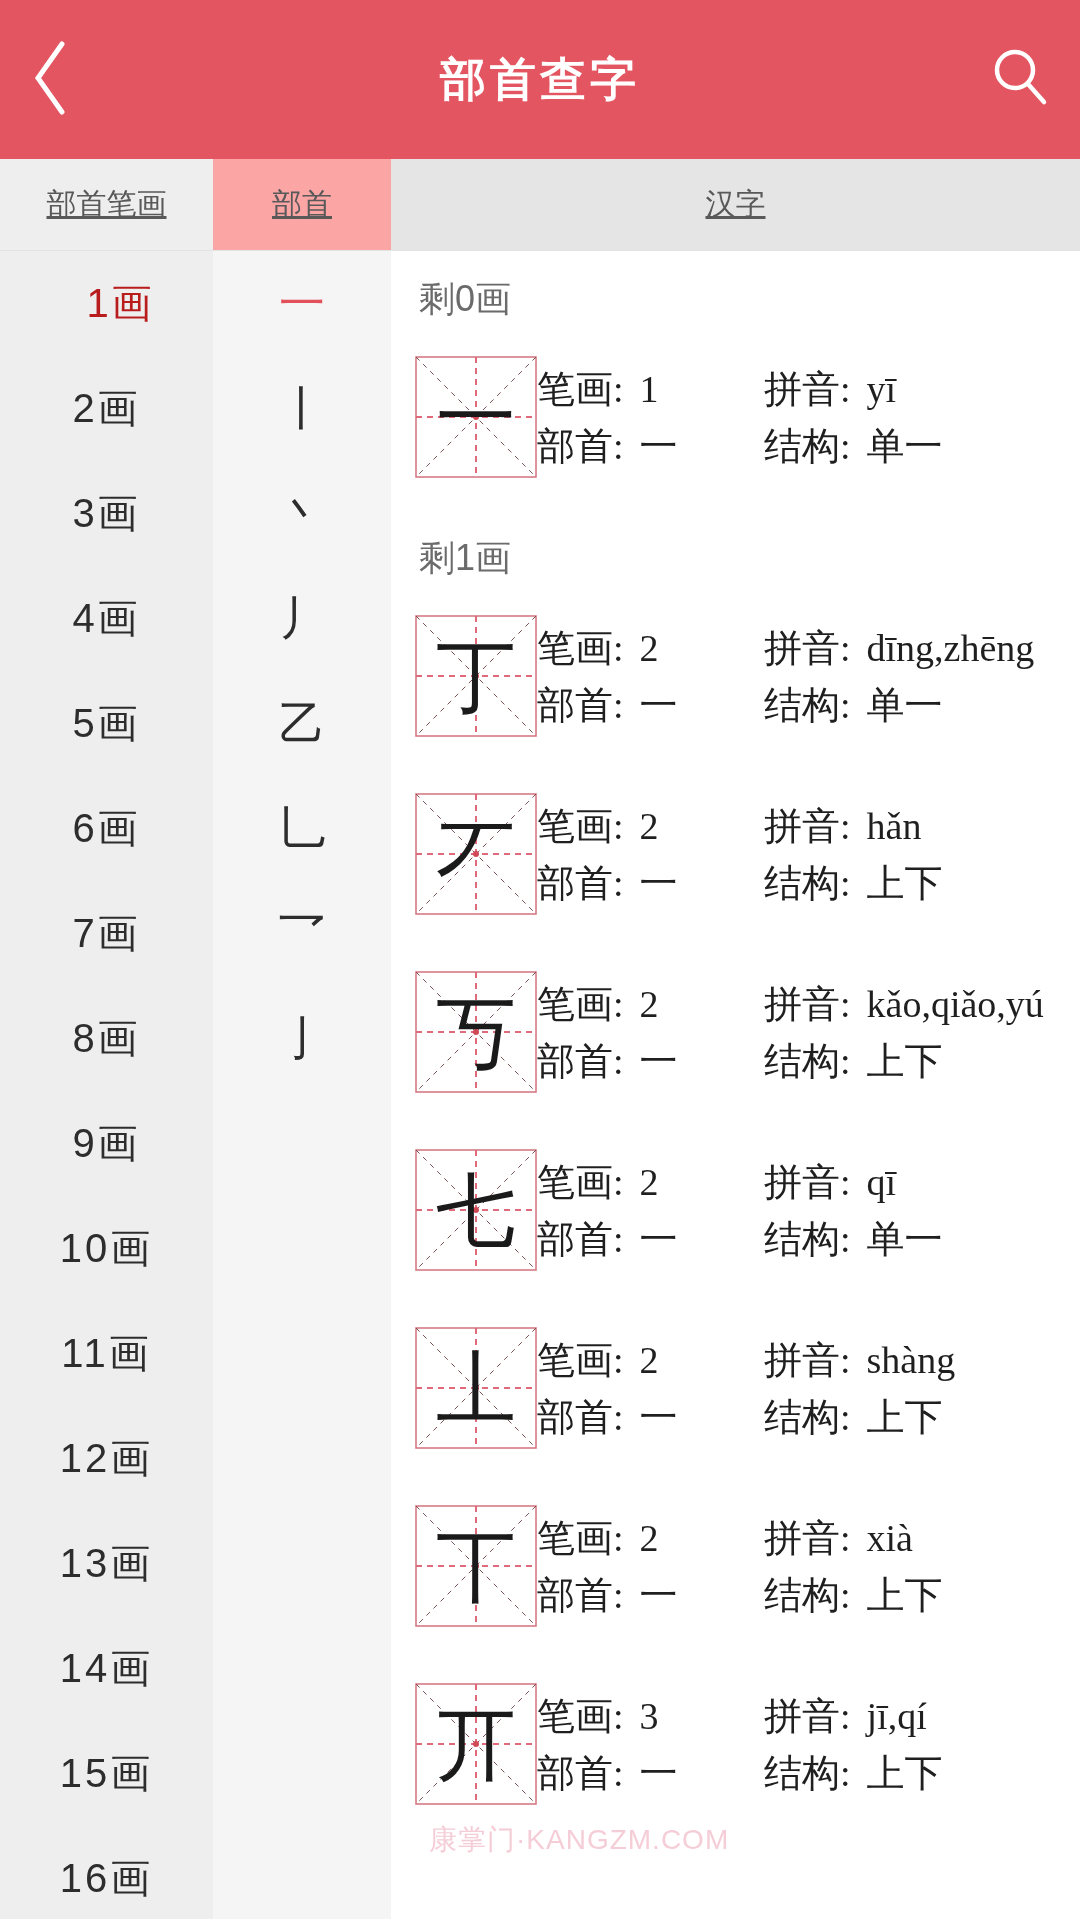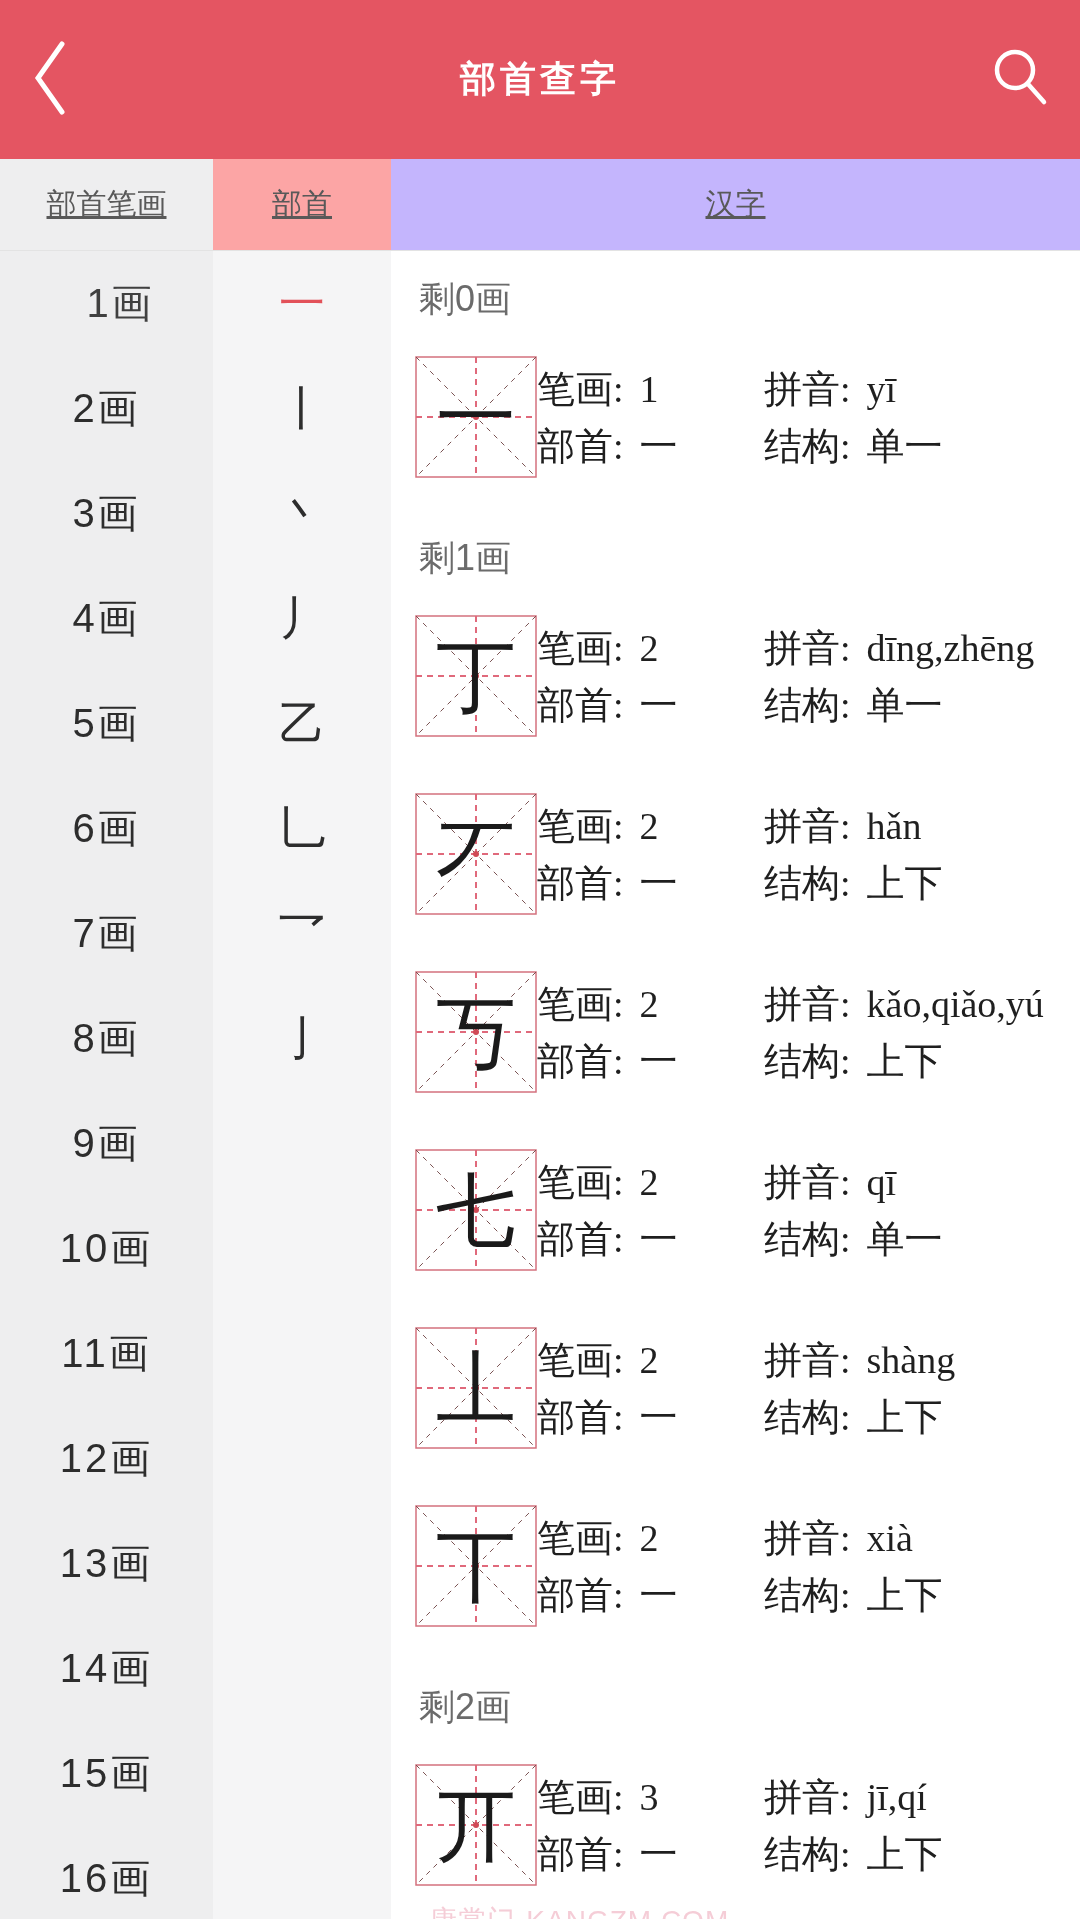--- a/index.html
+++ b/index.html
@@ -10,46 +10,46 @@
   }
 
   
   .appbar {
     height:159px; background:#e45562; display:flex; align-items:center;
     justify-content:space-between; padding:0 30px; position:relative;
   }
   .appbar .back-btn { width:70px; height:100px; display:flex; align-items:center; cursor:pointer; }
   .appbar .title {
     position:absolute; left:0; right:0; text-align:center;
-    color:#ffffff; font-size:36px; font-weight:bold; letter-spacing:4px;
+    color:#ffffff; font-size:46px; font-weight:bold; letter-spacing:4px;
     pointer-events:none;
   }
   .appbar .search-btn { width:70px; height:100px; display:flex; align-items:center; justify-content:flex-end; cursor:pointer; }
 
   
   .colheads { display:flex; height:92px; border-bottom:1px solid #e3e3e3; }
   .colheads .cell {
     display:flex; align-items:center; justify-content:center;
     font-size:30px; color:#595959;text-decoration:underline;
   }
   .cell.c1 { width:213px; background:#eeeeef; }
   .cell.c2 { width:178px; background:#fca5a5; }
-  .cell.c3 { flex:1; background:#c4b5fd; }
+  .cell.c3 { flex:1; background:#e5e5e5; }
 
   
   .body-cols { display:flex; height:1668px; }
   .col-strokes { width:213px; background:#eeeeef; overflow:hidden; }
   .col-radicals { width:178px; background:#f5f5f6; overflow:hidden; }
   .col-hanzi { flex:1; background:#ffffff; overflow:hidden; padding-left:24px; }
 
   .stroke-item {
     height:105px; display:flex; align-items:center; justify-content:center;
     font-size:40px; color:#2d2d2d; letter-spacing:3px; cursor:pointer;
   }
-  .stroke-item.selected { color:#404040;margin-left:28px; }
+  .stroke-item.selected { color:#b91c1c;margin-left:28px; }
 
   .radical-item {
     height:105px; display:flex; align-items:center; justify-content:center;
     font-size:46px; color:#2d2d2d; cursor:pointer;
     font-family:"Liberation Serif","DejaVu Serif",serif;
   }
   .radical-item.selected { color:#e25159; }
 
   
   .section-title {
@@ -391,21 +391,20 @@
         <span class="pair b">
           <span class="lbl">结构:</span>
           <span class="val">上下</span>
         </span>
       </div>
     </div>
   </div>
           </div>
   </div>
         <div class="section">
-    <div class="section-title">剩2画</div>
     <div class="entries">
             <div class="entry">
     <div class="grid-box">
       <svg width="122" height="122" viewBox="0 0 122 122">
         <rect x="1" y="1" width="120" height="120" fill="#ffffff" class="gb-border" stroke-width="1.5" stroke="#d4717e"></rect>
         <line x1="1" y1="1" x2="121" y2="121" class="gb-diag" stroke-width="1" stroke-dasharray="5,5" stroke="#7a5252"></line>
         <line x1="121" y1="1" x2="1" y2="121" class="gb-diag" stroke-width="1" stroke-dasharray="5,5" stroke="#7a5252"></line>
         <line x1="61" y1="1" x2="61" y2="121" class="gb-cross" stroke-width="2" stroke-dasharray="6,5" stroke="#e0697b"></line>
         <line x1="1" y1="61" x2="121" y2="61" class="gb-cross" stroke-width="2" stroke-dasharray="6,5" stroke="#e0697b"></line>
         <circle cx="61" cy="61" r="3" class="gb-dot" fill="#d04a56"></circle>

